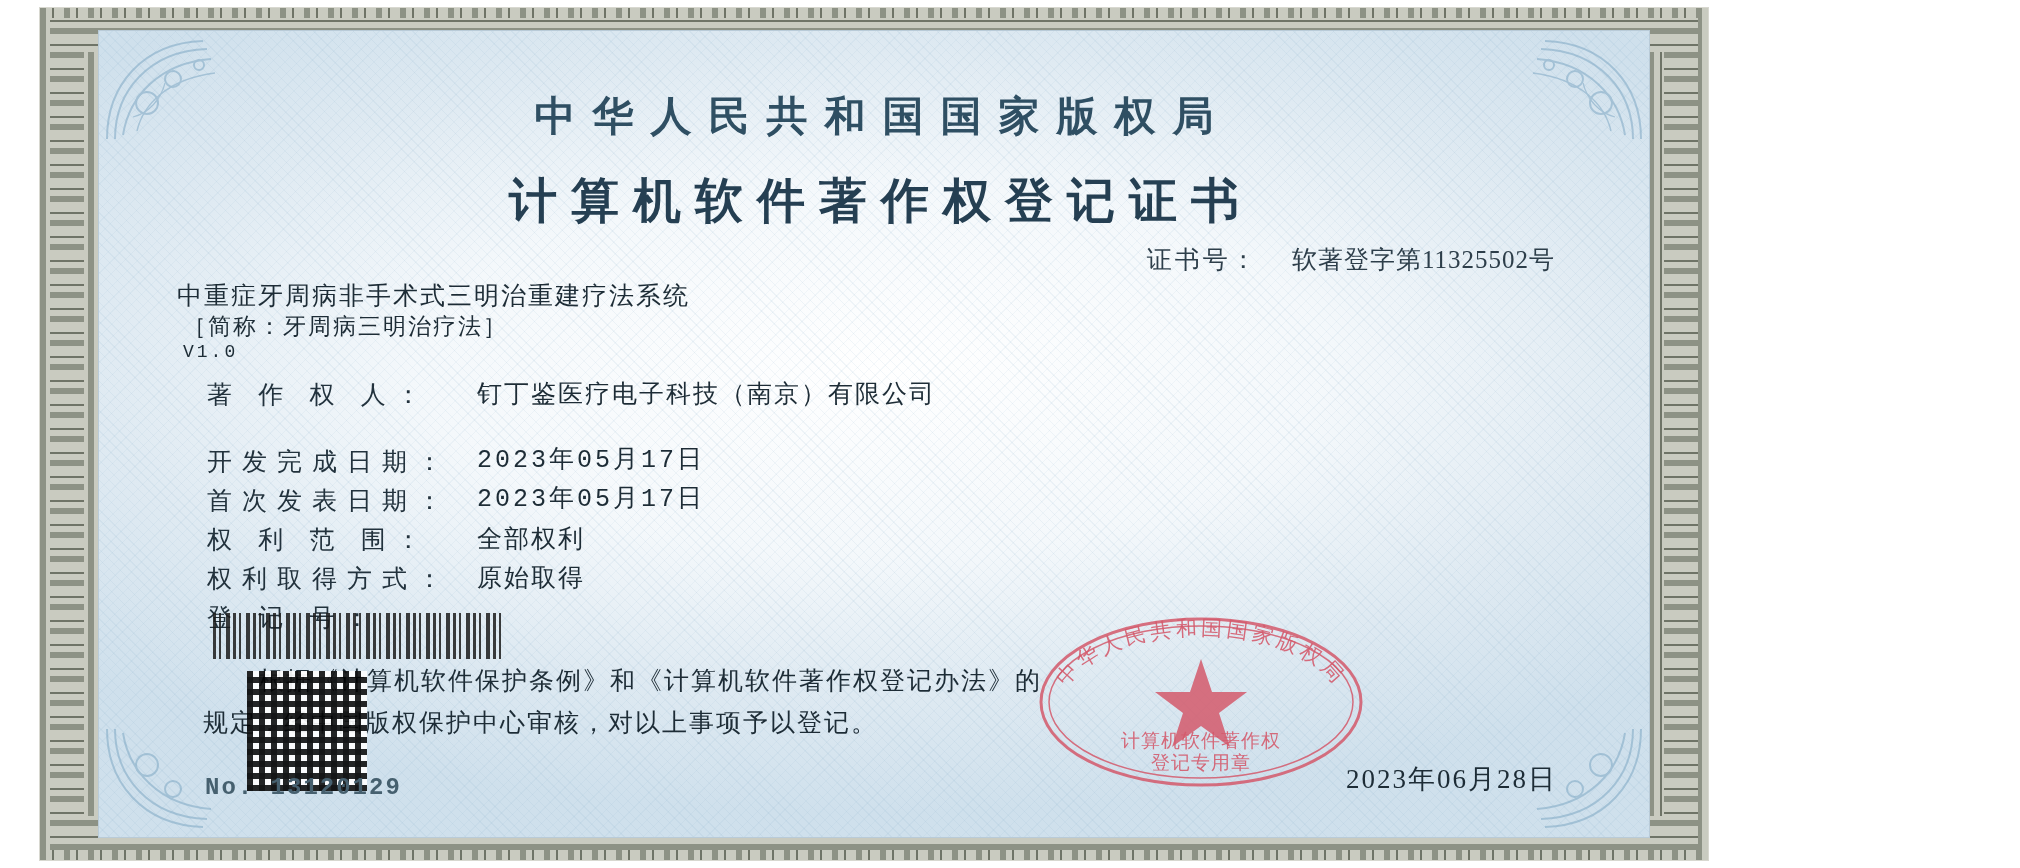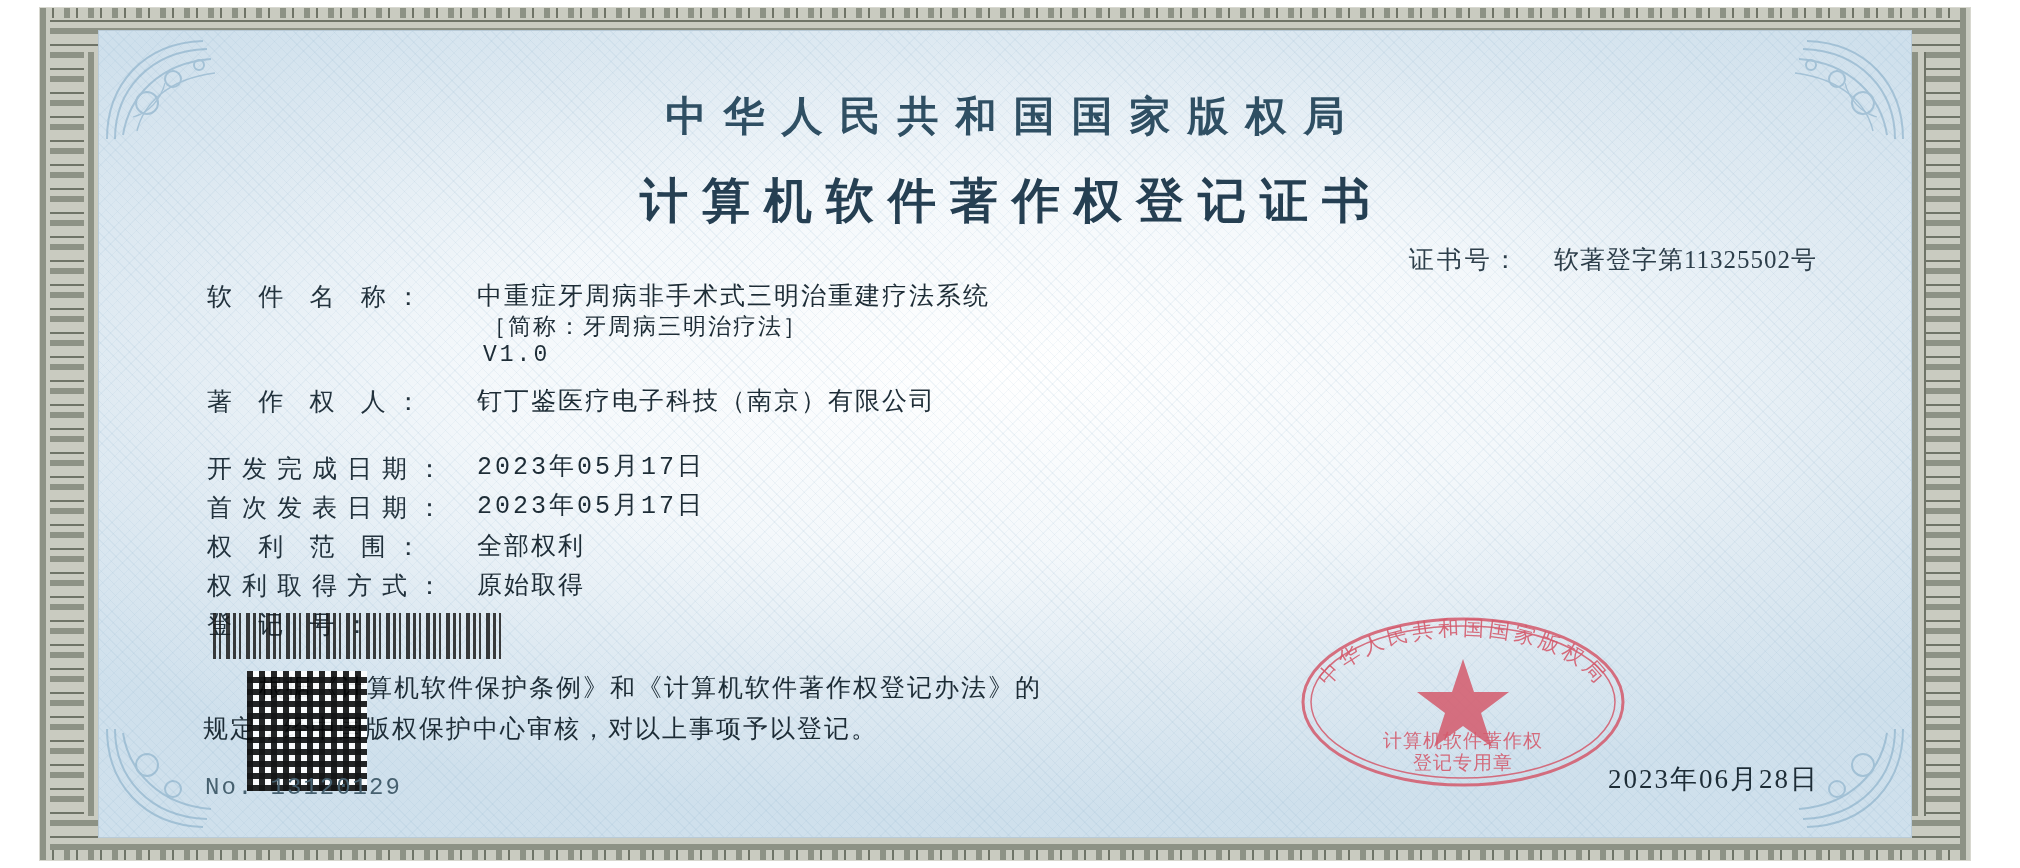--- a/index.html
+++ b/index.html
@@ -21,21 +21,21 @@
     width: 2020px;
     height: 868px;
     background: #ffffff;
   }
 
   
   .sheet {
     position: absolute;
     left: 40px;
     top: 8px;
-    width: 1930px;
+    width: 1668px;
     height: 852px;
     background: #f3f4ee;
     box-shadow: 0 0 0 1px #d8d8d0;
   }
 
   
   .border-band {
     position: absolute;
     inset: 0;
     padding: 10px;
@@ -171,21 +171,21 @@
     line-height: 1.28;
   }
   .field-value .sub {
     display: block;
     font-size: 23px;
     letter-spacing: 2px;
     padding-left: 6px;
   }
   .field-value .ver {
     display: block;
-    font-size: 23px;
+    font-size: 18px;
     letter-spacing: 3px;
     padding-left: 6px;
     font-family: "Liberation Mono", "DejaVu Sans Mono", monospace;
   }
   .row-owner { margin-top: 14px; }
   .row-gap   { margin-top: 34px; }
 
   .field-value.mono {
     font-family: "Liberation Mono", "DejaVu Sans Mono", monospace;
     letter-spacing: 3px;
@@ -238,20 +238,21 @@
     opacity: .9;
   }
   .serial {
     position: absolute;
     left: 28px;
     bottom: 2px;
     font-size: 24px;
     color: #46606f;
     letter-spacing: 2px;
     font-family: "Liberation Mono", "DejaVu Sans Mono", monospace;
+    font-weight: bold;
   }
 
   .seal {
     position: absolute;
     right: 200px;
     top: -6px;
     width: 340px;
     height: 190px;
   }
   .seal svg { width: 100%; height: 100%; }
@@ -324,23 +325,20 @@
         <div class="title-sub">计算机软件著作权登记证书</div>
 
         <div class="cert-no">
           <span class="lbl">证书号：</span>
           <span class="val">软著登字第11325502号</span>
         </div>
 
         <div class="fields">
 
           <div class="field-row">
-            <div class="field-label">
-              <span>软 件 名 称</span><span class="colon">：</span>
-            </div>
             <div class="field-value">
               <span>中重症牙周病非手术式三明治重建疗法系统</span>
               <span class="sub">［简称：牙周病三明治疗法］</span>
               <span class="ver">V1.0</span>
             </div>
           </div>
 
           <div class="field-row row-owner">
             <div class="field-label">
               <span>著 作 权 人</span><span class="colon">：</span>

